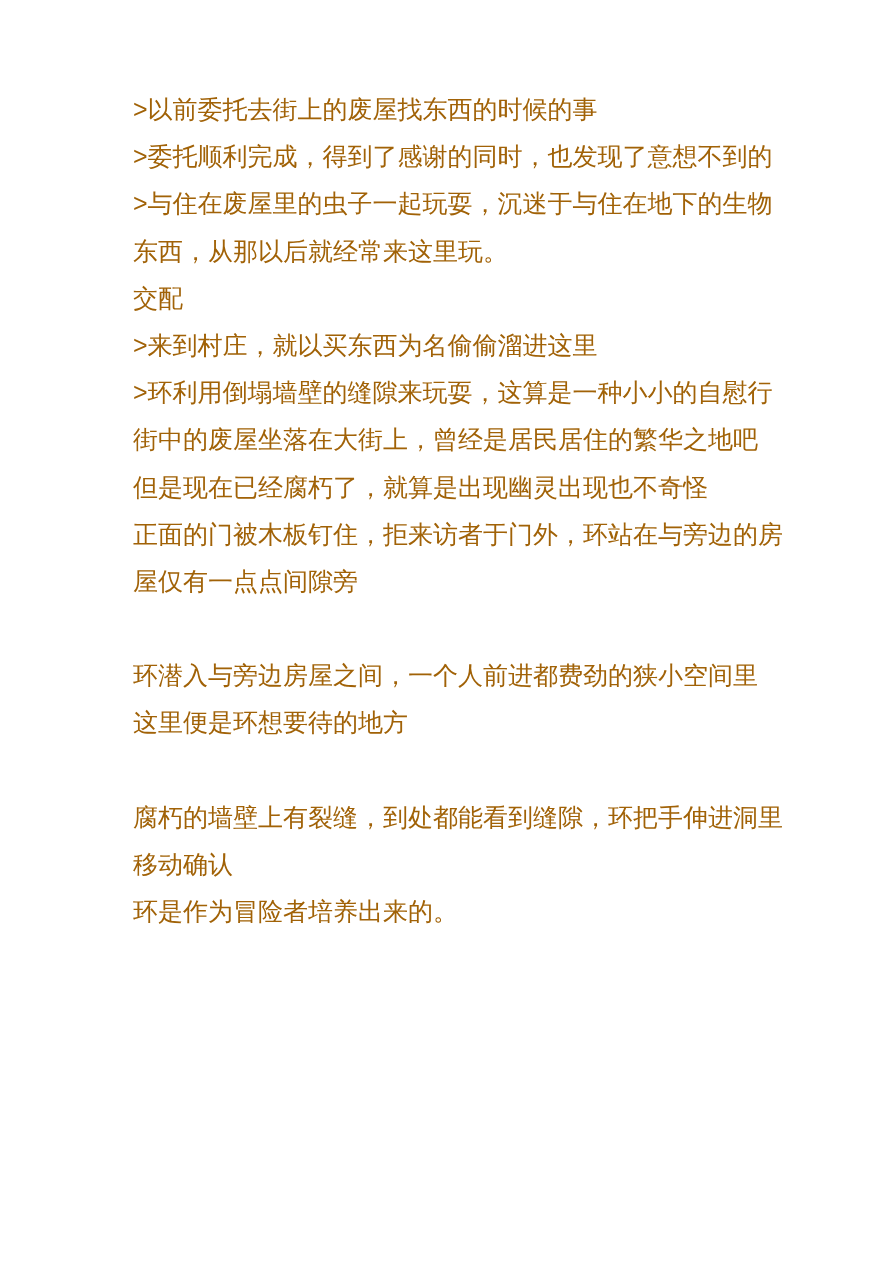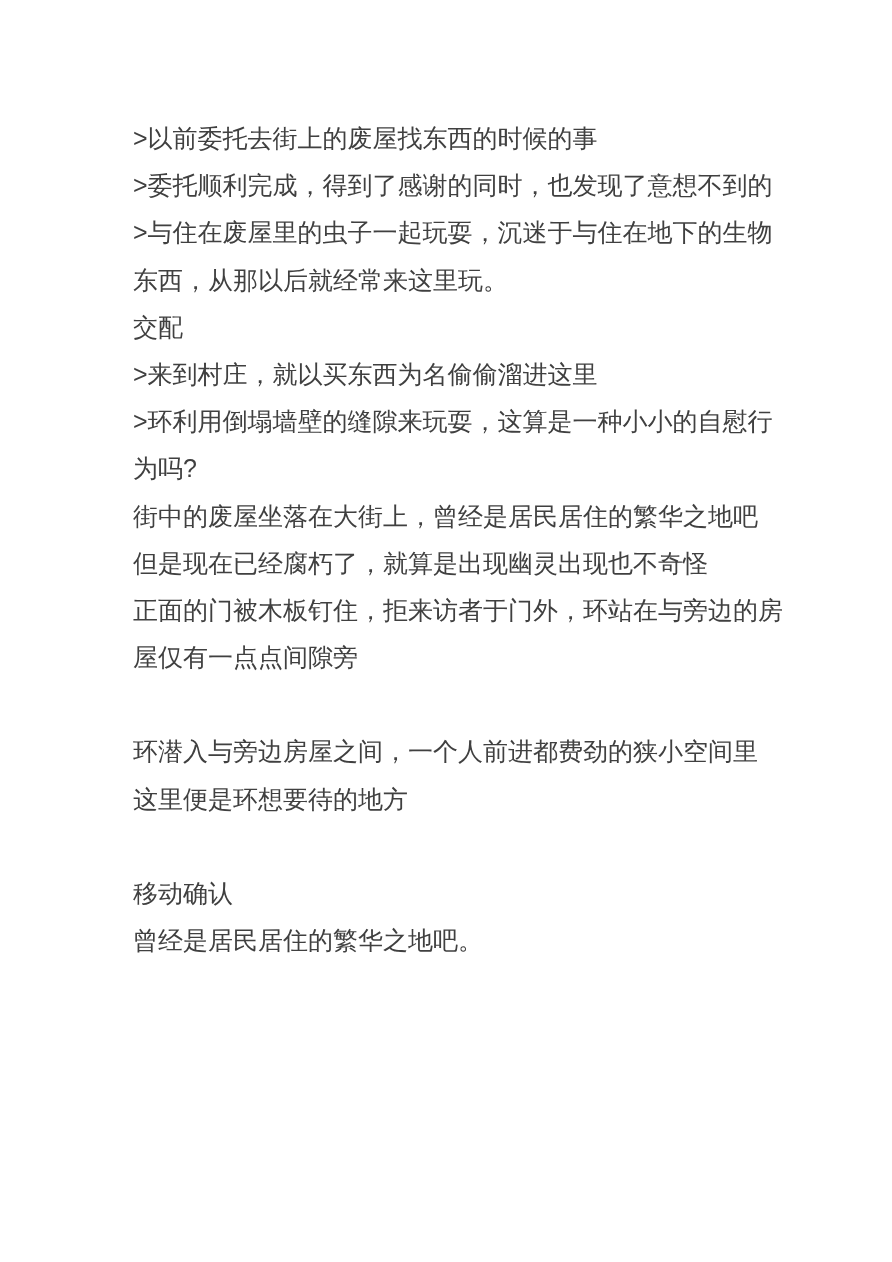--- a/index.html
+++ b/index.html
@@ -15,50 +15,50 @@
   .page {
     position: relative;
     width: 892px;
     height: 1262px;
     background: #ffffff;
     font-family: "Liberation Sans", sans-serif;
   }
   .text-block {
     position: absolute;
     left: 133px;
-    top: 115px;
+    top: 86px;
     width: 660px;
     font-size: 25px;
     line-height: 47.2px;
-    color: #404040;
+    color: #a16207;
     -webkit-font-smoothing: antialiased;
   }
   .text-line {
     height: 47.2px;
     white-space: nowrap;
   }
 </style>
 </head>
 <body>
 
 <div class="page">
   <div class="text-block">
 
   <div class="text-line">&gt;以前委托去街上的废屋找东西的时候的事</div>
       <div class="text-line">&gt;委托顺利完成，得到了感谢的同时，也发现了意想不到的</div>
       <div class="text-line">&gt;与住在废屋里的虫子一起玩耍，沉迷于与住在地下的生物</div>
       <div class="text-line">东西，从那以后就经常来这里玩。</div>
       <div class="text-line">交配</div>
       <div class="text-line">&gt;来到村庄，就以买东西为名偷偷溜进这里</div>
       <div class="text-line">&gt;环利用倒塌墙壁的缝隙来玩耍，这算是一种小小的自慰行</div>
-      <div class="text-line">为吗?</div>
       <div class="text-line">街中的废屋坐落在大街上，曾经是居民居住的繁华之地吧</div>
       <div class="text-line">但是现在已经腐朽了，就算是出现幽灵出现也不奇怪</div>
       <div class="text-line">正面的门被木板钉住，拒来访者于门外，环站在与旁边的房</div>
       <div class="text-line">屋仅有一点点间隙旁</div>
       <div class="text-line">&nbsp;</div>
       <div class="text-line">环潜入与旁边房屋之间，一个人前进都费劲的狭小空间里</div>
       <div class="text-line">这里便是环想要待的地方</div>
       <div class="text-line">&nbsp;</div>
+      <div class="text-line">腐朽的墙壁上有裂缝，到处都能看到缝隙，环把手伸进洞里</div>
       <div class="text-line">移动确认</div>
-      <div class="text-line">曾经是居民居住的繁华之地吧。</div>
+      <div class="text-line">环是作为冒险者培养出来的。</div>
     </div>
 </div>
 
 </body></html>

